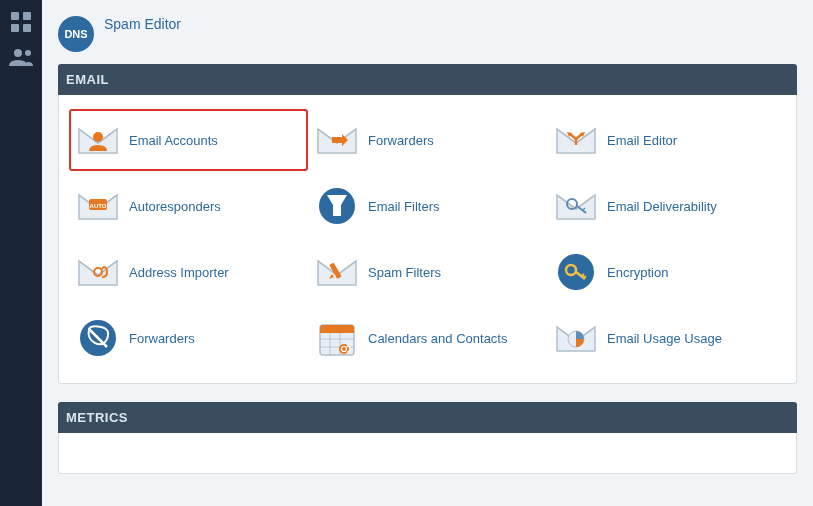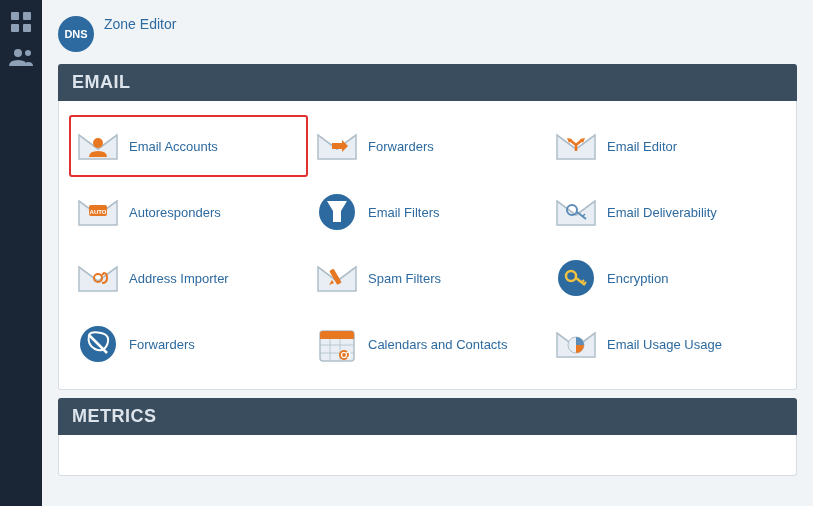--- a/index.html
+++ b/index.html
@@ -63,35 +63,35 @@
     .top-bar-label {
       color: #2d6a9f;
       font-size: 14px;
       cursor: pointer;
     }
 
     
     .section-header {
       background: #3a4d5e;
       color: #dde4ec;
-      font-size: 18px;
+      font-size: 13px;
       font-weight: bold;
-      padding: 8px 14px;
+      padding: 8px 8px;
       letter-spacing: 0.5px;
       margin-bottom: 0;
       border-radius: 3px 3px 0 0;
     }
 
     .section-body {
       background: white;
       border: 1px solid #d8dde3;
       border-top: none;
       padding: 14px 10px;
       border-radius: 0 0 3px 3px;
-      margin-bottom: 8px;
+      margin-bottom: 18px;
       text-align: center;
     }
 
     
     .items-grid {
       display: grid;
       grid-template-columns: repeat(3, 1fr);
       gap: 4px 0;
     }
 
@@ -146,21 +146,21 @@
       <circle cx="19" cy="5" r="3" fill="#8ea0b5"></circle>
       <path d="M15 18 Q16 14 19 14 Q24 14 24 18" fill="#8ea0b5"></path>
     </svg>
   </div>
 </div>
 
 <div class="main">
 
   <div class="top-bar">
     <div class="dns-badge">DNS</div>
-    <span class="top-bar-label">Zone Editor</span>
+    <span class="top-bar-label">Spam Editor</span>
   </div>
 
   <div>
     <div class="section-header">EMAIL</div>
     <div class="section-body">
       <div class="items-grid">
 
         <div class="item selected">
           <div class="icon-wrap">
             <svg width="42" height="34" viewBox="0 0 42 34">

